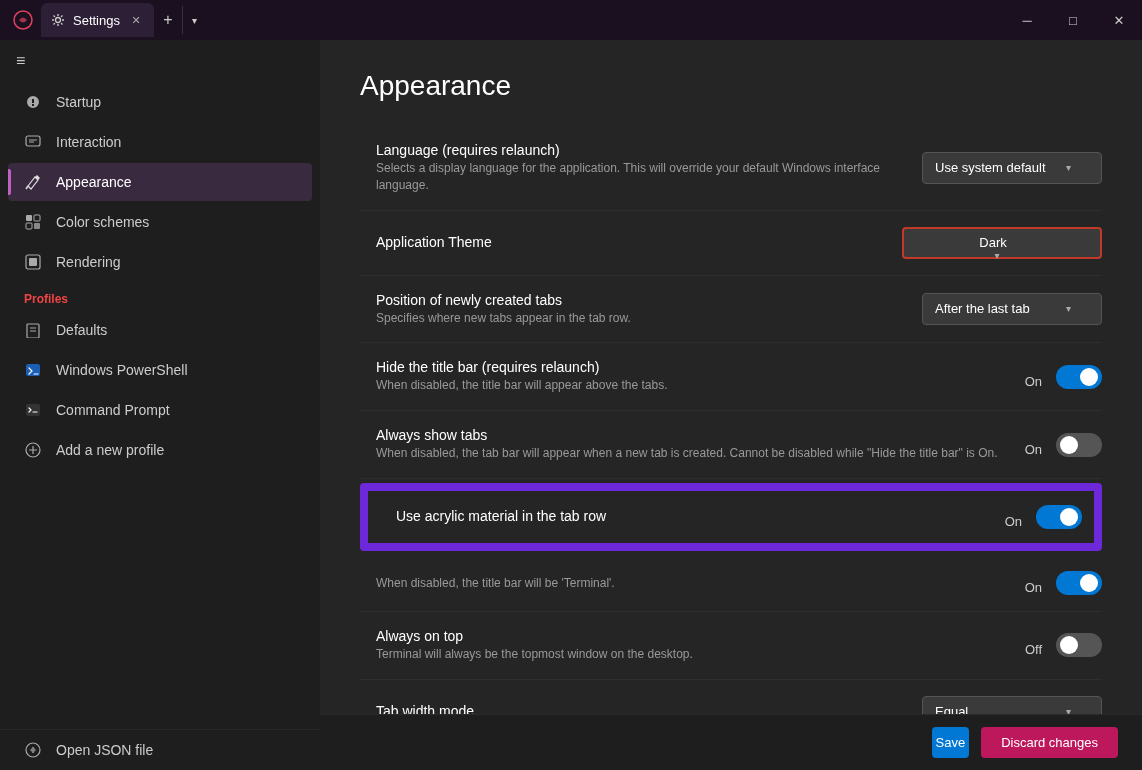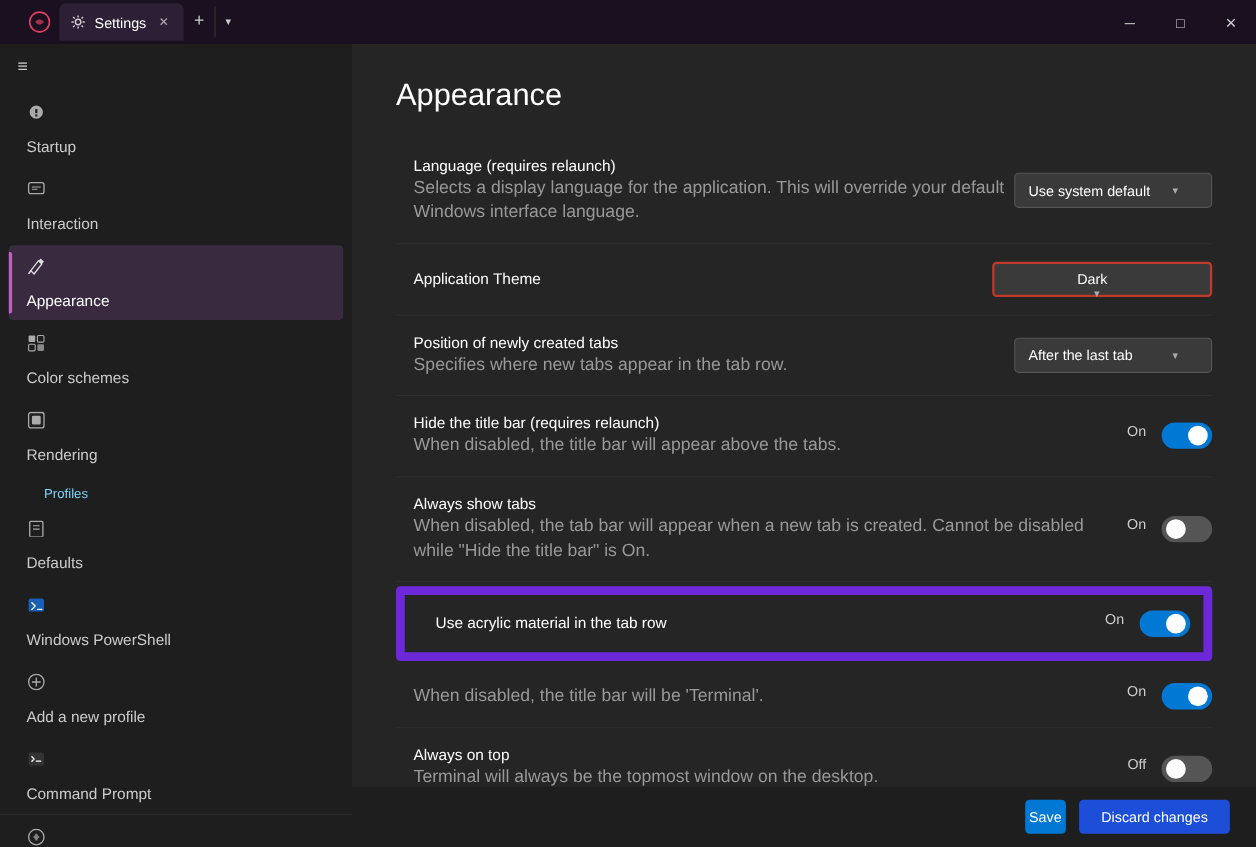--- a/index.html
+++ b/index.html
@@ -13,21 +13,21 @@
       display: flex;
       flex-direction: column;
     }
 
     
     .titlebar {
       display: flex;
       align-items: center;
       background: #1a1020;
       height: 40px;
-      padding: 0 0 0 24px;
+      padding: 0 0 0 11px;
       flex-shrink: 0;
     }
     .titlebar-icon {
       width: 24px;
       height: 24px;
       margin-right: 6px;
       display: flex;
       align-items: center;
       justify-content: center;
       color: #e04060;
@@ -109,29 +109,29 @@
       overflow-y: auto;
     }
     .sidebar-hamburger {
       padding: 12px 16px;
       cursor: pointer;
       font-size: 16px;
       color: #ccc;
     }
     .sidebar-item {
       display: flex;
+      align-items: center;
       padding: 10px 16px;
       cursor: pointer;
       border-radius: 4px;
       margin: 1px 8px;
       gap: 14px;
       font-size: 14px;
       color: #cccccc;
       position: relative;
-      flex-direction: column;
     }
     .sidebar-item.active {
       background: #3a2a40;
       color: #ffffff;
     }
     .sidebar-item.active::before {
       content: '';
       position: absolute;
       left: 0;
       top: 6px;
@@ -144,25 +144,24 @@
       width: 18px;
       height: 18px;
       display: flex;
       align-items: center;
       justify-content: center;
       font-size: 15px;
       flex-shrink: 0;
     }
     .sidebar-section-label {
       font-size: 12px;
-      color: #7dd3fc;
+      color: #ef4444;
       padding: 10px 24px 4px;
-      font-weight: 400;
+      font-weight: 700;
       text-transform: none;
-      margin-left: 16px;
     }
     .sidebar-bottom {
       margin-top: auto;
       border-top: 1px solid #2a2a2a;
     }
 
     
     .content {
       flex: 1;
       background: #252525;
@@ -189,27 +188,27 @@
     .setting-info {
       flex: 1;
       margin-left: 16px;
     }
     .setting-label {
       font-size: 14px;
       color: #ffffff;
       margin-bottom: 2px;
     }
     .setting-desc {
-      font-size: 16px;
+      font-size: 12px;
       color: #999;
       line-height: 1.4;
     }
     .setting-control {
       display: flex;
-      align-items: flex-start;
+      align-items: flex-end;
       gap: 10px;
       flex-shrink: 0;
     }
 
     
     .dropdown {
       background: #3a3a3a;
       border: 1px solid #555;
       border-radius: 4px;
       padding: 6px 30px 6px 12px;
@@ -277,21 +276,21 @@
     .btn-save {
       background: #0078d4;
       color: #fff;
       border: none;
       border-radius: 4px;
       padding: 8px 4px;
       font-size: 13px;
       cursor: pointer;
     }
     .btn-discard {
-      background: #1d4ed8;
+      background: #be185d;
       color: #fff;
       border: none;
       border-radius: 4px;
       padding: 8px 20px;
       font-size: 13px;
       cursor: pointer;
     }
 
     ::-webkit-scrollbar { width: 6px; }
     ::-webkit-scrollbar-track { background: transparent; }
@@ -401,35 +400,35 @@
             <rect x="1" y="2" width="14" height="12" rx="2" fill="#1a5fb4"></rect>
             <path d="M4 6l3 3-3 3M9 12h4" stroke="white" stroke-width="1.2" fill="none" stroke-linecap="round"></path>
           </svg>
       </span>
       <span>Windows PowerShell</span>
     </div>
 
     <div class="sidebar-item">
       <span class="sidebar-icon">
         <svg width="16" height="16" viewBox="0 0 16 16">
+            <rect x="1" y="2" width="14" height="12" rx="2" fill="#333"></rect>
+            <path d="M4 6l2 2-2 2M8 10h4" stroke="white" stroke-width="1.2" fill="none" stroke-linecap="round"></path>
+          </svg>
+      </span>
+      <span>Command Prompt</span>
+    </div>
+
+    <div class="sidebar-item">
+      <span class="sidebar-icon">
+        <svg width="16" height="16" viewBox="0 0 16 16">
             <circle cx="8" cy="8" r="7" fill="none" stroke="#aaa" stroke-width="1.2"></circle>
             <path d="M8 4v8M4 8h8" stroke="#aaa" stroke-width="1.2"></path>
           </svg>
       </span>
       <span>Add a new profile</span>
-    </div>
-
-    <div class="sidebar-item">
-      <span class="sidebar-icon">
-        <svg width="16" height="16" viewBox="0 0 16 16">
-            <rect x="1" y="2" width="14" height="12" rx="2" fill="#333"></rect>
-            <path d="M4 6l2 2-2 2M8 10h4" stroke="white" stroke-width="1.2" fill="none" stroke-linecap="round"></path>
-          </svg>
-      </span>
-      <span>Command Prompt</span>
     </div>
 
     <div class="sidebar-bottom">
       <div class="sidebar-item">
         <span class="sidebar-icon">
           <svg width="16" height="16" viewBox="0 0 16 16">
               <circle cx="8" cy="8" r="7" fill="none" stroke="#aaa" stroke-width="1.2"></circle>
               <path d="M7 5h2v1l2 2-2 2v1H7v-1L5 8l2-2V5z" fill="#aaa" opacity="0.7"></path>
             </svg>
         </span>

